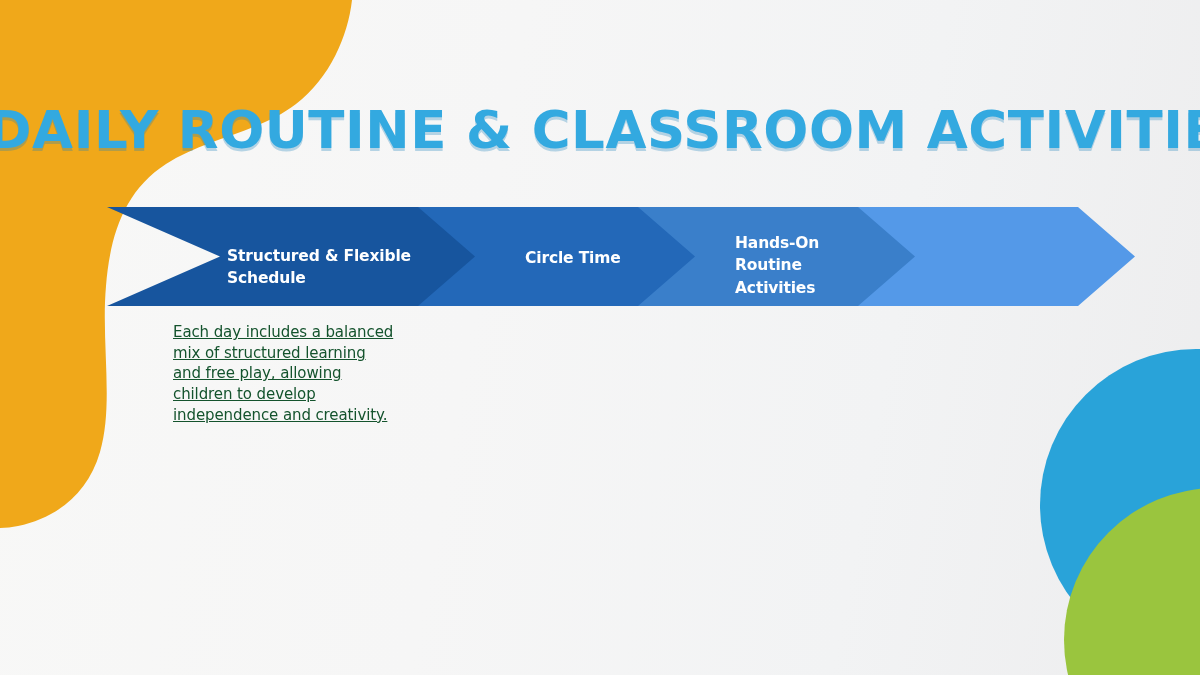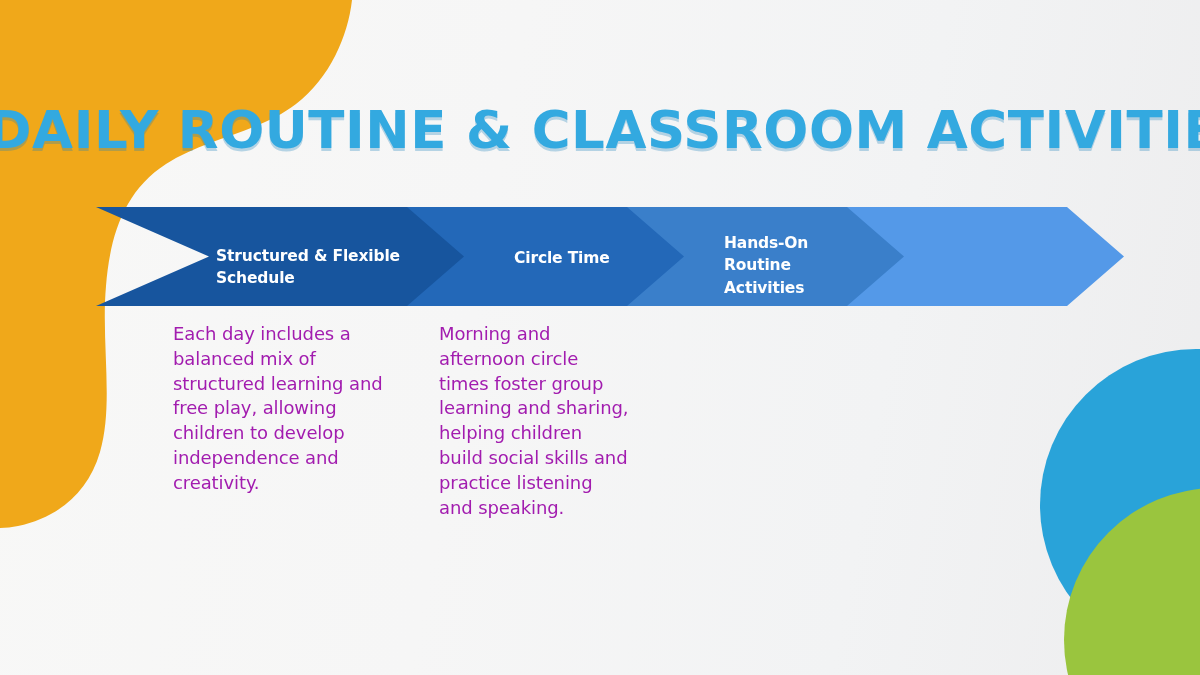--- a/index.html
+++ b/index.html
@@ -41,21 +41,21 @@
     color:#33a9e0;
     text-transform:uppercase;
     transform:scaleX(1.02);
     text-shadow:0 3px 0 rgba(30,130,185,0.30);
     white-space:nowrap;
   }
 
   
   .banner {
     position:absolute;
-    left:96px;
+    left:107px;
     top:207px;
     width:1030px;
     height:119px;
     z-index:4;
   }
   .banner svg { display:block; width:1030px; height:99px; overflow:visible; }
 
   .chev-label {
     position:absolute;
     color:#ffffff;
@@ -77,24 +77,25 @@
     top:322px;
     left:0;
     width:1200px;
     height:260px;
     z-index:5;
   }
   .col {
     position:absolute;
     top:0;
     font-family:"DejaVu Sans", sans-serif;
-    font-size:18px;
+    font-size:15px;
     line-height:1.38;
-    color:#a21caf;
+    color:#14532d;
     letter-spacing:-0.1px;
+    text-decoration:underline;
   }
   .col.k0 { left:173px; width:222px; }
   .col.k1 { left:439px; width:192px; }
   .col.k2 { left:667px; width:190px; }
   .col.k3 { left:897px; width:192px; }
 </style>
 </head>
 <body>
 
 <svg class="deco-layer" viewBox="0 0 1200 675" aria-hidden="true">
@@ -128,14 +129,13 @@
     <path fill="#17559e" d="M0,0 L311,0 L368,49.5 L311,99 L0,99 L113,49.5 Z"></path>
   </svg>
 
   <div class="chev-label c0">Structured &amp; Flexible Schedule</div>
   <div class="chev-label c1">Circle Time</div>
   <div class="chev-label c2">Hands-On Routine Activities</div>
 </div>
 
 <div class="columns">
   <p class="col k0">Each day includes a balanced mix of structured learning and free play, allowing children to develop independence and creativity.</p>
-  <p class="col k1">Morning and afternoon circle times foster group learning and sharing, helping children build social skills and practice listening and speaking.</p>
 </div>
 
 </body></html>

